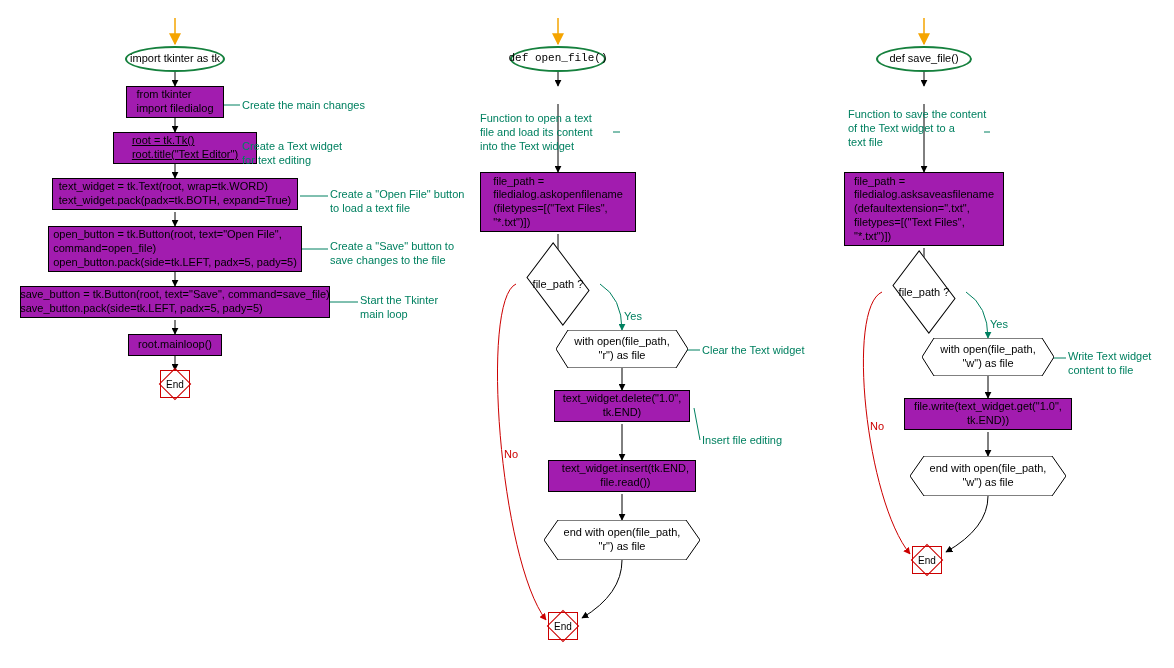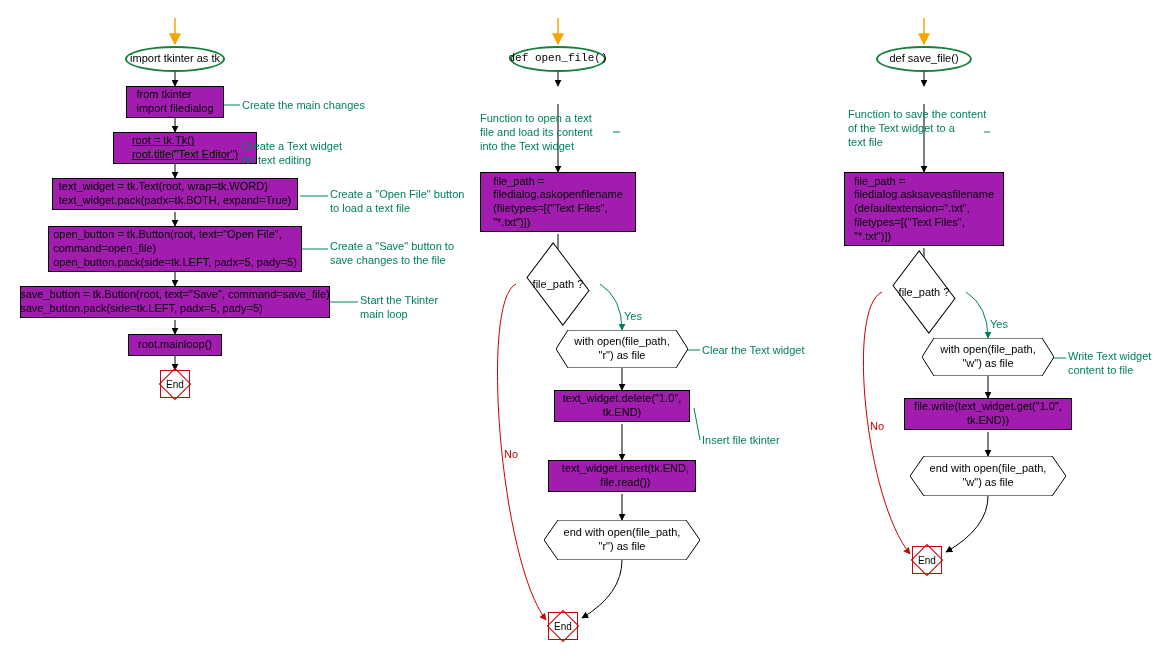--- a/index.html
+++ b/index.html
@@ -253,21 +253,21 @@
   </svg>
   <div class="lbl">with open(file_path,
 "r") as file</div>
 </div>
 <div class="annot" style="left:702px; top:344px;">Clear the Text widget</div>
 
 <div class="node rect" style="left:554px; top:390px; width:136px; height:32px; text-align:center; justify-content:center;">
   <span>text_widget.delete("1.0",
 tk.END)</span>
 </div>
-<div class="annot" style="left:702px; top:434px;">Insert file tkinter</div>
+<div class="annot" style="left:702px; top:434px;">Insert file editing</div>
 
 <div class="node rect" style="left:548px; top:460px; width:148px; height:32px; text-align:center; justify-content:flex-end;">
   <span>text_widget.insert(tk.END,
 file.read())</span>
 </div>
 
 <div class="hex" style="left:544px; top:520px; width:156px; height:40px;">
   <svg viewBox="0 0 156 40" preserveAspectRatio="none">
     <polygon points="14,0 142,0 156,20 142,40 14,40 0,20" fill="#fff" stroke="#000"></polygon>
   </svg>

